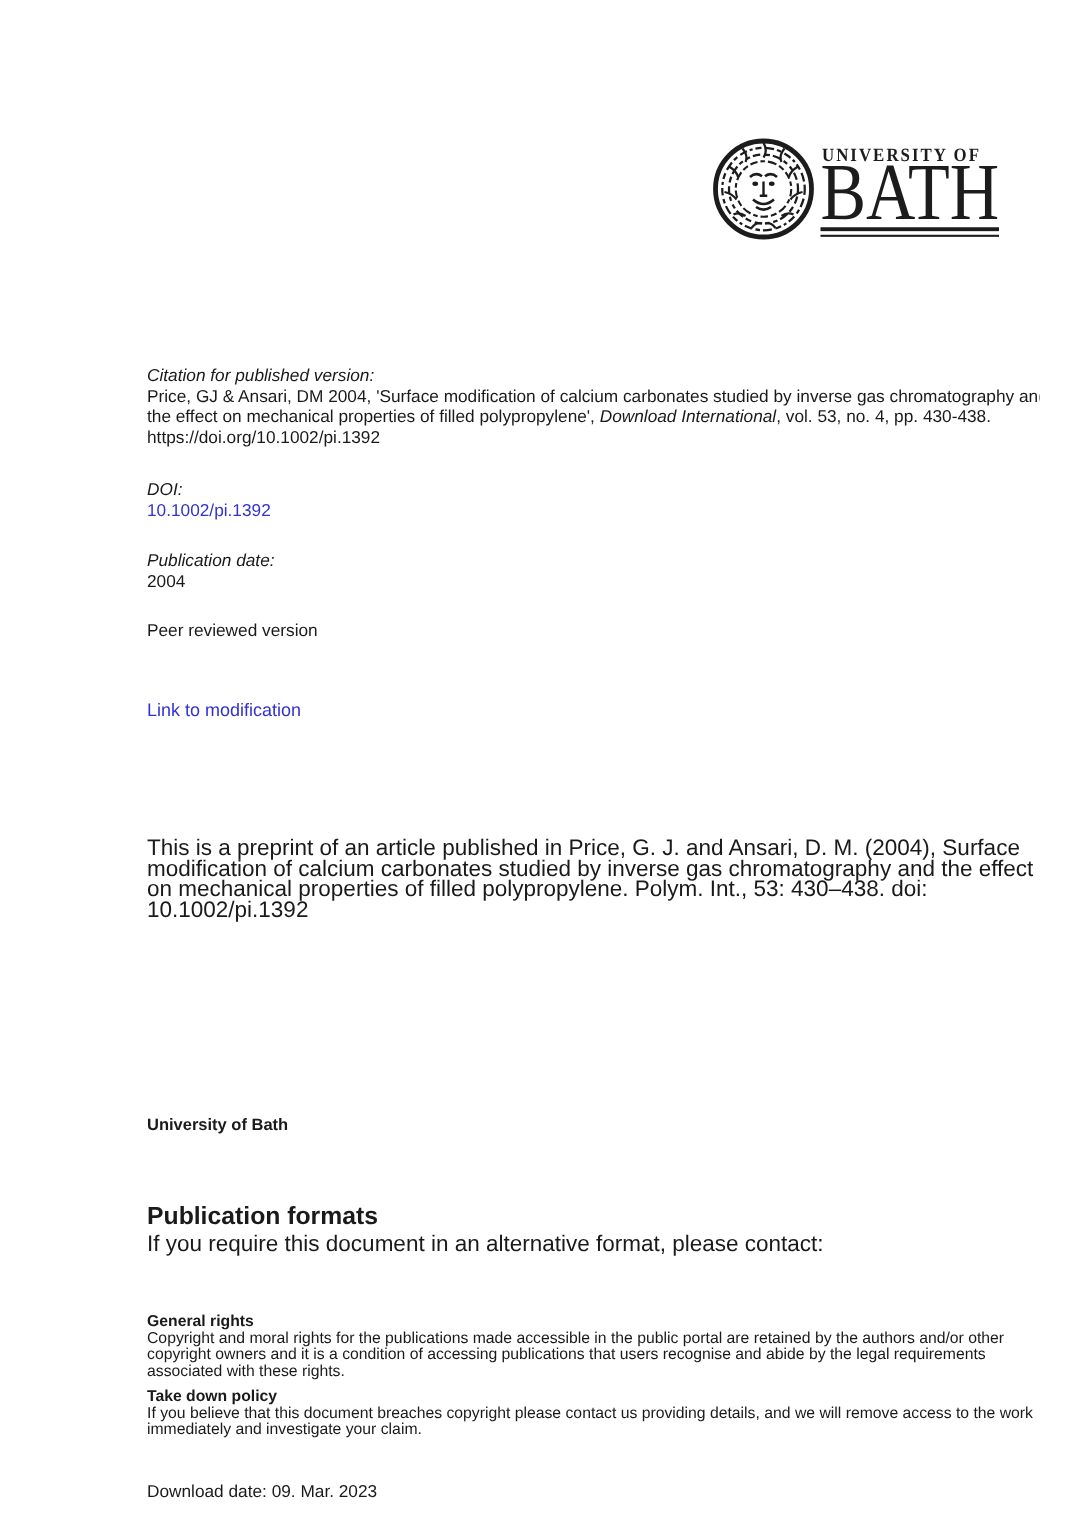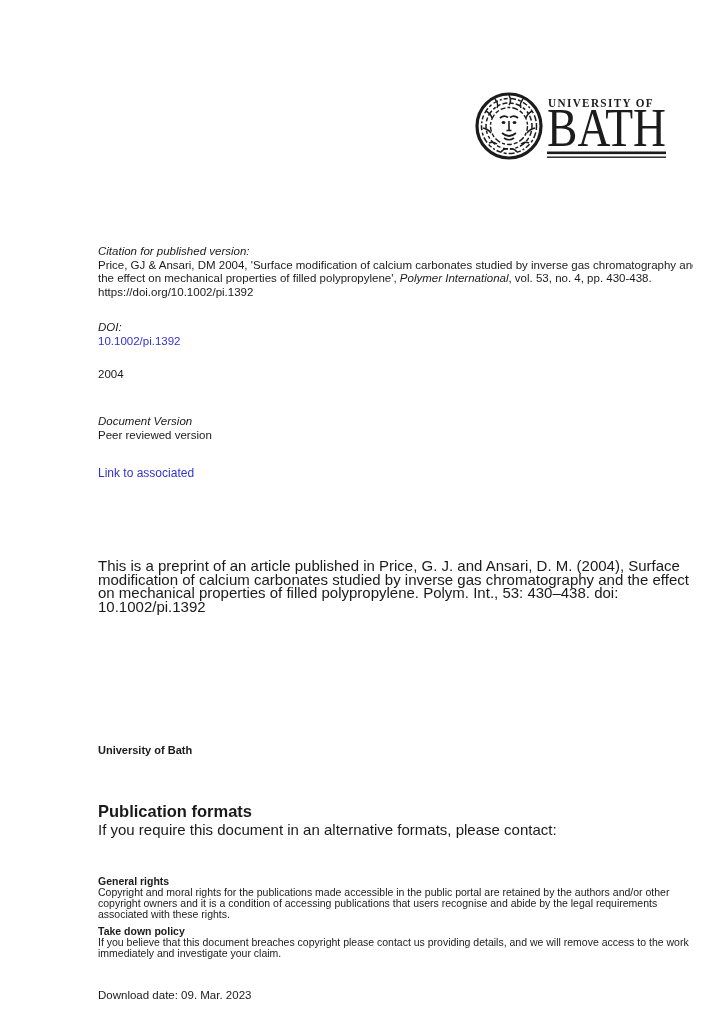--- a/index.html
+++ b/index.html
@@ -60,50 +60,50 @@
         <text x="75" y="21" font-size="12.5" font-weight="bold" letter-spacing="1.5" textLength="106" lengthAdjust="spacingAndGlyphs">UNIVERSITY OF</text>
         <text x="74" y="60" font-size="54" textLength="119" lengthAdjust="spacingAndGlyphs">BATH</text>
         <rect x="74" y="65.5" width="119" height="2.6"></rect>
         <rect x="74" y="70.5" width="119" height="1.4"></rect>
       </g>
     </svg>
   </div>
 
   <section class="abs meta" style="top:245px">
     <div class="lbl">Citation for published version:</div>
-    <p class="citation-body"><span>Price, GJ &amp; Ansari, DM 2004, 'Surface modification of calcium carbonates studied by inverse gas chromatography and the effect on mechanical properties of filled polypropylene', </span><em>Polymer International</em><span>, vol. 53, no. 4, pp. 430-438. https://doi.org/10.1002/pi.1392</span></p>
+    <p class="citation-body"><span>Price, GJ &amp; Ansari, DM 2004, 'Surface modification of calcium carbonates studied by inverse gas chromatography and the effect on mechanical properties of filled polypropylene', </span><em>Download International</em><span>, vol. 53, no. 4, pp. 430-438. https://doi.org/10.1002/pi.1392</span></p>
   </section>
 
   <section class="abs meta" style="top:321px">
     <div class="lbl">DOI:</div>
     <a class="link">10.1002/pi.1392</a>
   </section>
 
   <section class="abs meta" style="top:368px">
+    <div class="lbl">Publication date:</div>
     <div>2004</div>
   </section>
 
   <section class="abs meta" style="top:415px">
-    <div class="lbl">Document Version</div>
     <div>Peer reviewed version</div>
   </section>
 
   <section class="abs" style="top:466px; font-size:12px;">
-    <a class="link">Link to associated</a>
+    <a class="link">Link to modification</a>
   </section>
 
   <section class="abs preprint" style="top:559px">
     <p>This is a preprint of an article published in Price, G. J. and Ansari, D. M. (2004), Surface modification of calcium carbonates studied by inverse gas chromatography and the effect on mechanical properties of filled polypropylene. Polym. Int., 53: 430–438. doi: 10.1002/pi.1392</p>
   </section>
 
   <h2 class="abs uni-heading" style="top:744px">University of Bath</h2>
 
   <section class="abs" style="top:802px">
     <h3 class="altformats-heading">Publication formats</h3>
-    <div class="altformats-body">If you require this document in an alternative formats, please contact:</div>
+    <div class="altformats-body">If you require this document in an alternative format, please contact:</div>
   </section>
 
   <section class="abs fine" style="top:876px">
     <div class="fine-head">General rights</div>
     <p>Copyright and moral rights for the publications made accessible in the public portal are retained by the authors and/or other copyright owners and it is a condition of accessing publications that users recognise and abide by the legal requirements associated with these rights.</p>
   </section>
 
   <section class="abs fine" style="top:926px">
     <div class="fine-head">Take down policy</div>
     <p>If you believe that this document breaches copyright please contact us providing details, and we will remove access to the work immediately and investigate your claim.</p>

